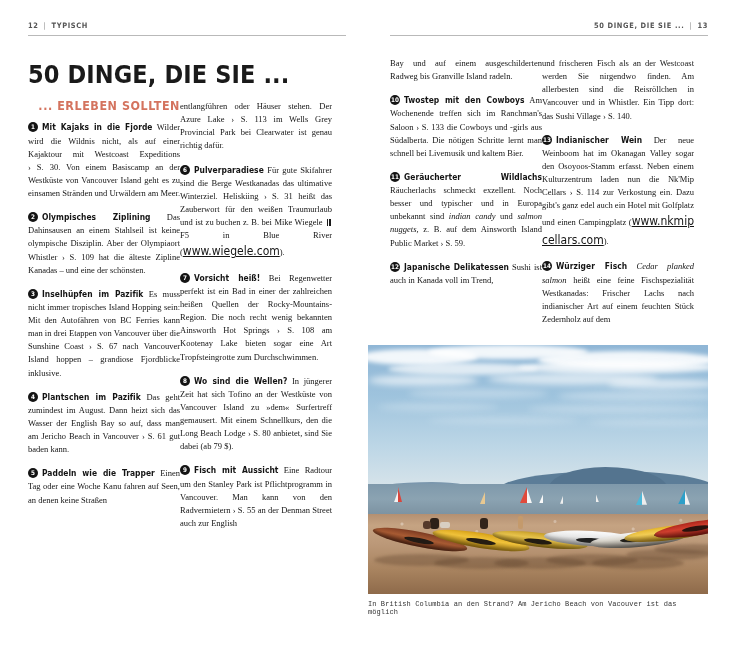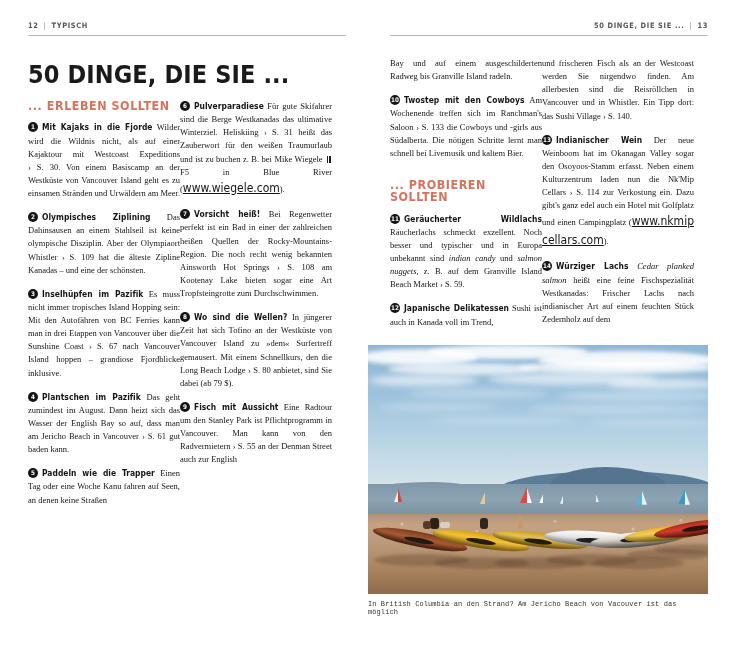--- a/index.html
+++ b/index.html
@@ -52,20 +52,21 @@
   }
 
   
   .sectionhead{
     font-family:"DejaVu Sans Condensed","Liberation Sans", sans-serif;
     font-weight:bold;
     font-size:12.4px;
     letter-spacing:.045em;
     margin:0 0 9px 0;
     line-height:1;
+    text-align:right;
   }
 
   
   .cols{display:flex;}
   .col{width:152px;}
 
   
   p.item{
     font-family:"Liberation Serif", serif;
     font-size:8.5px;
@@ -188,20 +189,21 @@
           <span>gut baden kann.</span>
         </p>
 
         <p class="item">
           <span class="num">5</span><span class="lead">Paddeln wie die Trapper</span>
           <span>Einen Tag oder eine Woche Kanu fahren auf Seen, an denen keine Straßen</span>
         </p>
       </div>
 
       <div class="col">
+        <p class="item" style="margin-top:0">entlangführen oder Häuser stehen. Der Azure Lake › S. 113 im Wells Grey Provincial Park bei Clearwater ist genau richtig dafür.</p>
 
         <p class="item">
           <span class="num">6</span><span class="lead">Pulverparadiese</span>
           <span>Für gute Skifahrer sind die Berge Westkanadas das ultimative Winterziel. Heliskiing</span>
           <span class="ref">› S. 31</span>
           <span>heißt das Zauberwort für den weißen Traumurlaub und ist zu buchen z. B. bei Mike Wiegele</span>
           <span class="mapicon"></span><span class="ref">F5</span>
           <span>in Blue River (</span><span class="url">www.wiegele.com</span><span>).</span>
         </p>
 
@@ -242,49 +244,48 @@
       <div class="col">
         <p class="item" style="margin-top:0">Bay und auf einem ausgeschilderten Radweg bis Granville Island radeln.</p>
 
         <p class="item">
           <span class="num">10</span><span class="lead">Twostep mit den Cowboys</span>
           <span>Am Wochenende treffen sich im Ranchman's Saloon</span>
           <span class="ref">› S. 133</span>
           <span>die Cowboys und -girls aus Südalberta. Die nötigen Schritte lernt man schnell bei Livemusik und kaltem Bier.</span>
         </p>
 
-        <div class="sectionhead" id="sh2" style="margin-top: 19px; color: rgb(212, 115, 94);">... PROBIEREN SOLLTEN</div>
 
         <p class="item">
           <span class="num">11</span><span class="lead">Geräucherter Wildlachs</span>
           <span>Räucherlachs schmeckt exzellent. Noch besser und typischer und in Europa unbekannt sind</span>
           <span class="ital">indian candy</span>
           <span>und</span>
-          <span class="ital">salmon nuggets</span><span>, z. B. auf dem Granville Island Beach Market</span>
+          <span class="ital">salmon nuggets</span><span>, z. B. auf dem Ainsworth Island Public Market</span>
           <span class="ref">› S. 59.</span>
         </p>
 
         <p class="item">
           <span class="num">12</span><span class="lead">Japanische Delikatessen</span>
           <span>Sushi ist auch in Kanada voll im Trend,</span>
         </p>
       </div>
 
       <div class="col">
         <p class="item" style="margin-top:0">und frischeren Fisch als an der Westcoast werden Sie nirgendwo finden. Am allerbesten sind die Reisröllchen in Vancouver und in Whistler. Ein Tipp dort: das Sushi Village › S. 140.</p>
 
         <p class="item">
           <span class="num">13</span><span class="lead">Indianischer Wein</span>
           <span>Der neue Weinboom hat im Okanagan Valley sogar den Osoyoos-Stamm erfasst. Neben einem Kulturzentrum laden nun die Nk'Mip Cellars</span>
           <span class="ref">› S. 114</span>
           <span>zur Verkostung ein. Dazu gibt's ganz edel auch ein Hotel mit Golfplatz und einen Campingplatz (</span><span class="url">www.nkmip cellars.com</span><span>).</span>
         </p>
 
         <p class="item">
-          <span class="num">14</span><span class="lead">Würziger Lachs</span>
+          <span class="num">14</span><span class="lead">Würziger Fisch</span>
           <span class="ital">Cedar planked salmon</span>
           <span>heißt eine feine Fischspezialität Westkanadas: Frischer Lachs nach indianischer Art auf einem feuchten Stück Zedernholz auf dem</span>
         </p>
       </div>
     </div>
   </div>
 
   <div class="photo-wrap">
     <div class="photo">
       <div class="sky"></div>

